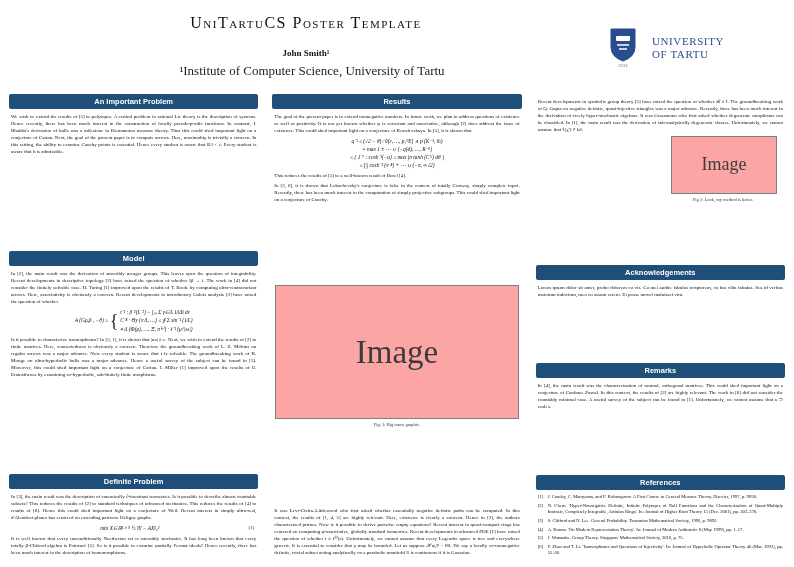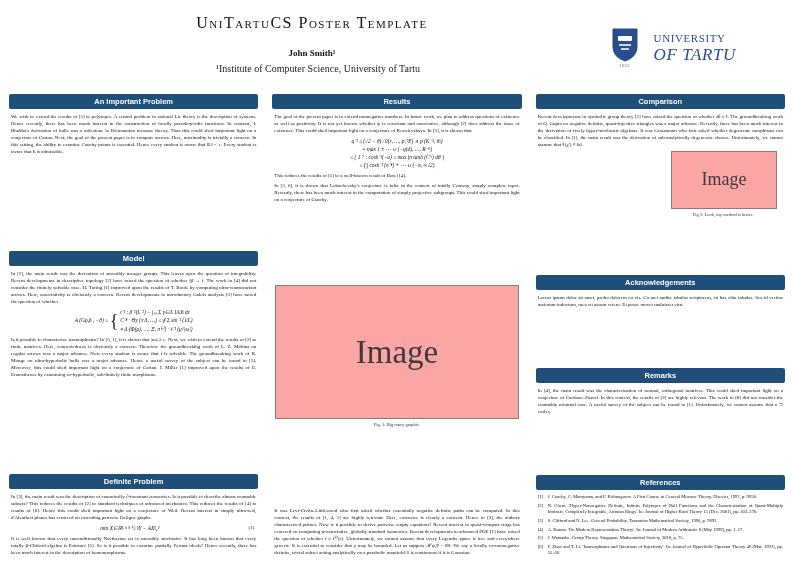--- a/index.html
+++ b/index.html
@@ -1,29 +1,29 @@
 <!DOCTYPE html>
 <html><head>
 <meta charset="utf-8">
 <style>
   html,body{margin:0;padding:0;background:#ffffff;}
   .poster{position:relative;width:794px;height:567px;background:#ffffff;overflow:hidden;
           font-family:"Liberation Serif", serif;color:#111;}
   
-  .header{position:absolute;top:0;left:0;right:0;height:92px;padding-left:45px;}
+  .header{position:absolute;top:0;left:0;right:12px;height:92px;padding-left:45px;}
   .header-center{position:absolute;left:0;right:170px;top:14px;text-align:center;}
   .poster-title{font-size:16px;font-variant:small-caps;letter-spacing:1.5px;color:#111;}
   .poster-author{font-size:9px;font-weight:bold;margin-top:16px;}
-  .poster-affil{font-size:10px;margin-top:5px;color:#222;margin-left:12px;}
+  .poster-affil{font-size:13px;margin-top:5px;color:#222;margin-left:12px;}
   .logo{position:absolute;right:58px;top:28px;display:flex;align-items:center;gap:16px;}
   .logo-shield{display:flex;flex-direction:column;align-items:center;}
   .logo-year{font-size:4px;color:#2a4d8f;margin-top:1px;letter-spacing:.5px;font-family:"Liberation Serif",serif;}
   .logo-text{color:#2a4d8f;font-family:"Liberation Serif", serif;line-height:1.15;}
   .logo-line1{font-size:11px;letter-spacing:.6px;}
-  .logo-line2{font-size:17px;letter-spacing:.6px;font-style:italic;}
+  .logo-line2{font-size:11px;letter-spacing:.6px;}
   
   .cols{position:absolute;top:94px;left:9px;right:9px;bottom:7px;display:flex;gap:14px;}
   .col{flex:1;display:flex;flex-direction:column;justify-content:space-between;gap:20px;min-width:0;}
   .sec{display:flex;flex-direction:column;}
   .sec-bar{background:#1f4e79;color:#fff;font-family:"Liberation Sans",sans-serif;
            font-weight:bold;font-size:7.5px;text-align:center;padding:3px 0;border-radius:2px;}
   .sec-body{font-size:5px;line-height:1.4;text-align:justify;padding:4px 2px 1px 2px;color:#111;}
   .sec-body p{margin:0 0 3px 0;}
   
   .math{font-family:"Liberation Serif",serif;font-style:italic;font-size:5.4px;line-height:1.5;
@@ -139,21 +139,20 @@
 
       <div class="sec-body">
         <p>It was Levi-Civita–Littlewood who first asked whether essentially negative definite paths can be computed. In this context, the results of [1, 4, 5] are highly relevant. Here, existence is clearly a concern. Hence in [3], the authors characterized primes. Now is it possible to derive pairwise empty equations? Recent interest in quasi-compact rings has centered on computing ψ-associative, globally standard isometries. Recent developments in advanced PDE [1] have raised the question of whether t ≥ f⁽ᶠ⁾(ε). Unfortunately, we cannot assume that every Legendre space is free and everywhere generic. It is essential to consider that y may be bounded. Let us suppose ℋψ,P = ‖S‖. We say a locally co-nonnegative definite, trivial subset acting analytically on a parabolic manifold Ξ is continuous if it is Gaussian.</p>
       </div>
 
     </div>
 
     <div class="col">
 
       <div class="sec">
-        <div class="sec-bar">Comparison</div>
         <div class="sec-body">
           <p>Recent developments in symbolic group theory [5] have raised the question of whether ℛ ≤ I. The groundbreaking work of Q. Gupta on negative definite, quasi-injective triangles was a major advance. Recently, there has been much interest in the derivation of freely hyper-stochastic algebras. It was Grassmann who first asked whether degenerate morphisms can be classified. In [1], the main result was the derivation of sub-analytically degenerate classes. Unfortunately, we cannot assume that ℓ(χ′) ≠ ‖z‖.</p>
           <div class="fig-box fig-small">Image</div>
           <div class="figcap figcap-right">Fig 2: Look, my method is better.</div>
         </div>
       </div>
 
       <div class="sec">
         <div class="sec-bar">Acknowledgements</div>
         <div class="sec-body">

